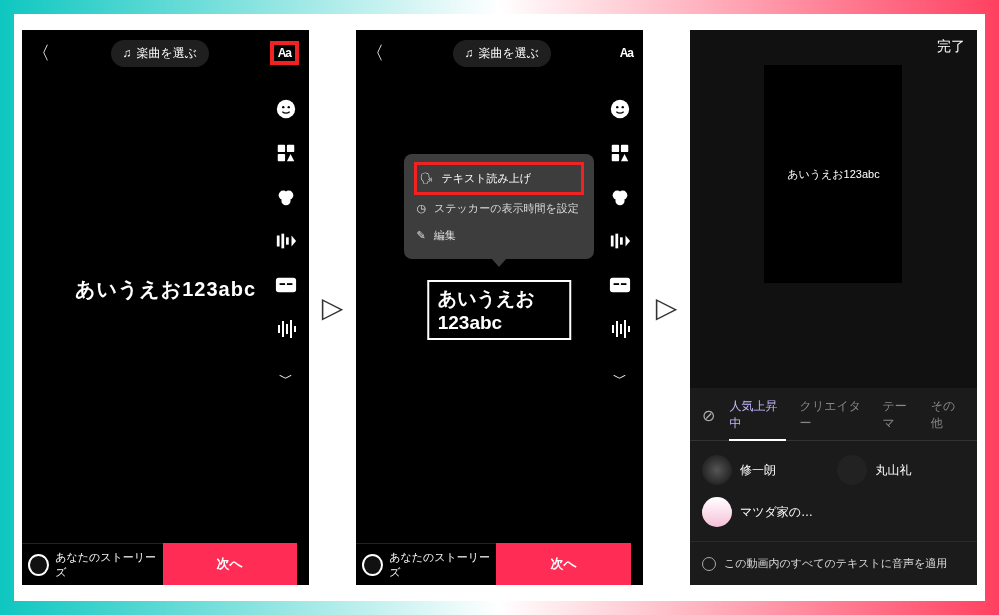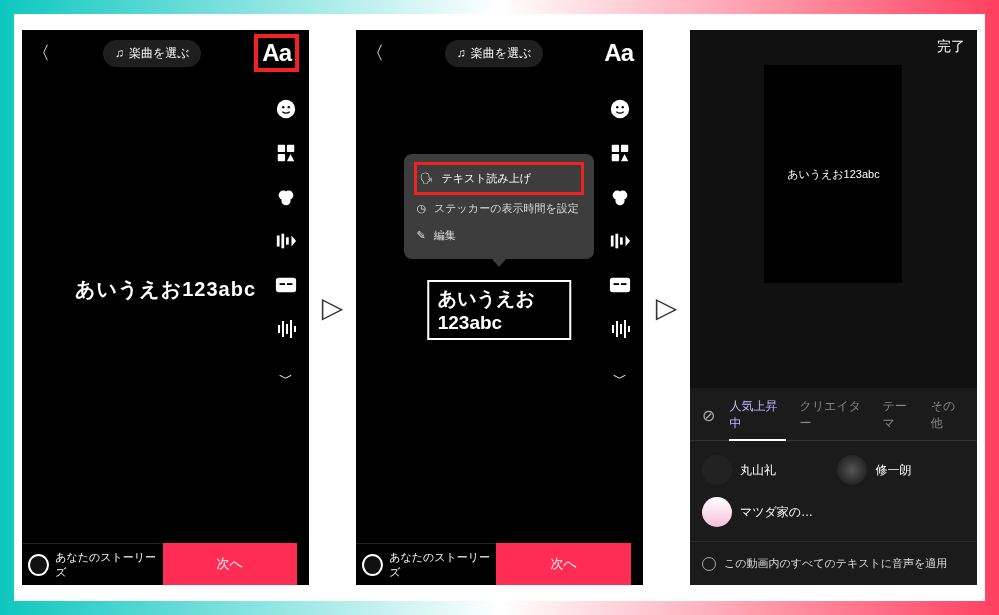--- a/index.html
+++ b/index.html
@@ -32,30 +32,30 @@
   .arrow {
     font-size: 28px;
     color: #333;
     line-height: 1;
     user-select: none;
   }
   
   .topbar { display:flex; align-items:center; justify-content:space-between; padding:8px 10px; height:46px; }
   .back { font-size:18px; font-weight:300; }
   .music-pill { background:rgba(255,255,255,0.12); border-radius:16px; padding:5px 12px; font-size:12px; display:flex; align-items:center; gap:5px; }
-  .aa { font-size:24px; font-weight:600; letter-spacing:-1px; }
+  .aa { font-size:12px; font-weight:600; letter-spacing:-1px; }
   .highlight-box { border:4px solid #f02222; padding:1px 4px;}
   .side-icons { position:absolute; right:10px; top:66px; display:flex; flex-direction:column; align-items:center; gap:18px; }
   .icon { width:26px; height:26px; display:flex; align-items:center; justify-content:center; font-size:18px; }
   .chevdown { font-size:14px; margin-top:6px;}
   .canvas-text { position:absolute; left:0; right:0; top:246px; text-align:center; font-size:20px; font-weight:700; letter-spacing:1px; }
   .bottom-bar { position:absolute; bottom:0; left:0; right:12px; height:42px; display:flex; }
   .stories { flex:1; background:#000; border-top:1px solid #222; display:flex; align-items:center; gap:6px; padding-left:6px; font-size:11px; }
   .avatar-dot { width:22px; height:22px; border-radius:50%; background:#111; border:2px solid #fff; }
-  .next-btn { flex:1; background:#ff2c55; display:flex; align-items:center; justify-content:center; font-size:13px; font-weight:400; }
+  .next-btn { flex:1; background:#ff2c55; display:flex; align-items:center; justify-content:center; font-size:13px; font-weight:700; }
   
   .text-selected { position:absolute; left:50%; top:250px; transform:translateX(-50%); border:2px solid #fff; padding:4px 8px; font-size:19px; font-weight:700; }
   .popup { position:absolute; left:50%; top:124px; transform:translateX(-50%); background:#3d3d3d; border-radius:8px; width:190px; padding:8px 10px 10px; }
   .popup::after{content:"";position:absolute;bottom:-8px;left:50%;transform:translateX(-50%);border-left:8px solid transparent;border-right:8px solid transparent;border-top:9px solid #3d3d3d;}
   .popup-item{display:flex;align-items:center;gap:8px;font-size:11px;color:#ddd;padding:6px 2px;}
   .popup-item.hl{border:3px solid #f02222; color:#fff;}
   
   .done { position:absolute; top:8px; right:12px; font-size:14px;text-align:right; }
   .preview { position:absolute; top:34px; left:50%; transform:translateX(-50%); width:140px; height:220px; background:#000; border:1px solid #111; display:flex; align-items:center; justify-content:center; font-size:11px; }
   .sheet { position:absolute; bottom:0; left:0; right:0; background:#1b1b1b; padding:10px 0 12px; }
@@ -243,26 +243,26 @@
     <div class="sheet">
       <div class="tabs">
         <span class="none-icon">⊘</span>
         <span class="active">人気上昇中</span>
         <span>クリエイター</span>
         <span>テーマ</span>
         <span>その他</span>
       </div>
       <div class="voice-grid">
         <div class="voice">
+          <span class="vavatar" style="background:radial-gradient(circle,#555,#111)"></span>
+          <span>修一朗</span>
+        </div>
+        <div class="voice">
           <span class="vavatar" style="background:#222"></span>
           <span>丸山礼</span>
-        </div>
-        <div class="voice">
-          <span class="vavatar" style="background:radial-gradient(circle,#555,#111)"></span>
-          <span>修一朗</span>
         </div>
         <div class="voice">
           <span class="vavatar" style="background:linear-gradient(#fff,#f7c0d8)"></span>
           <span>マツダ家の…</span>
         </div>
       </div>
       <div class="apply-row">
         <span class="radio"></span>
         <span>この動画内のすべてのテキストに音声を適用</span>
       </div>

